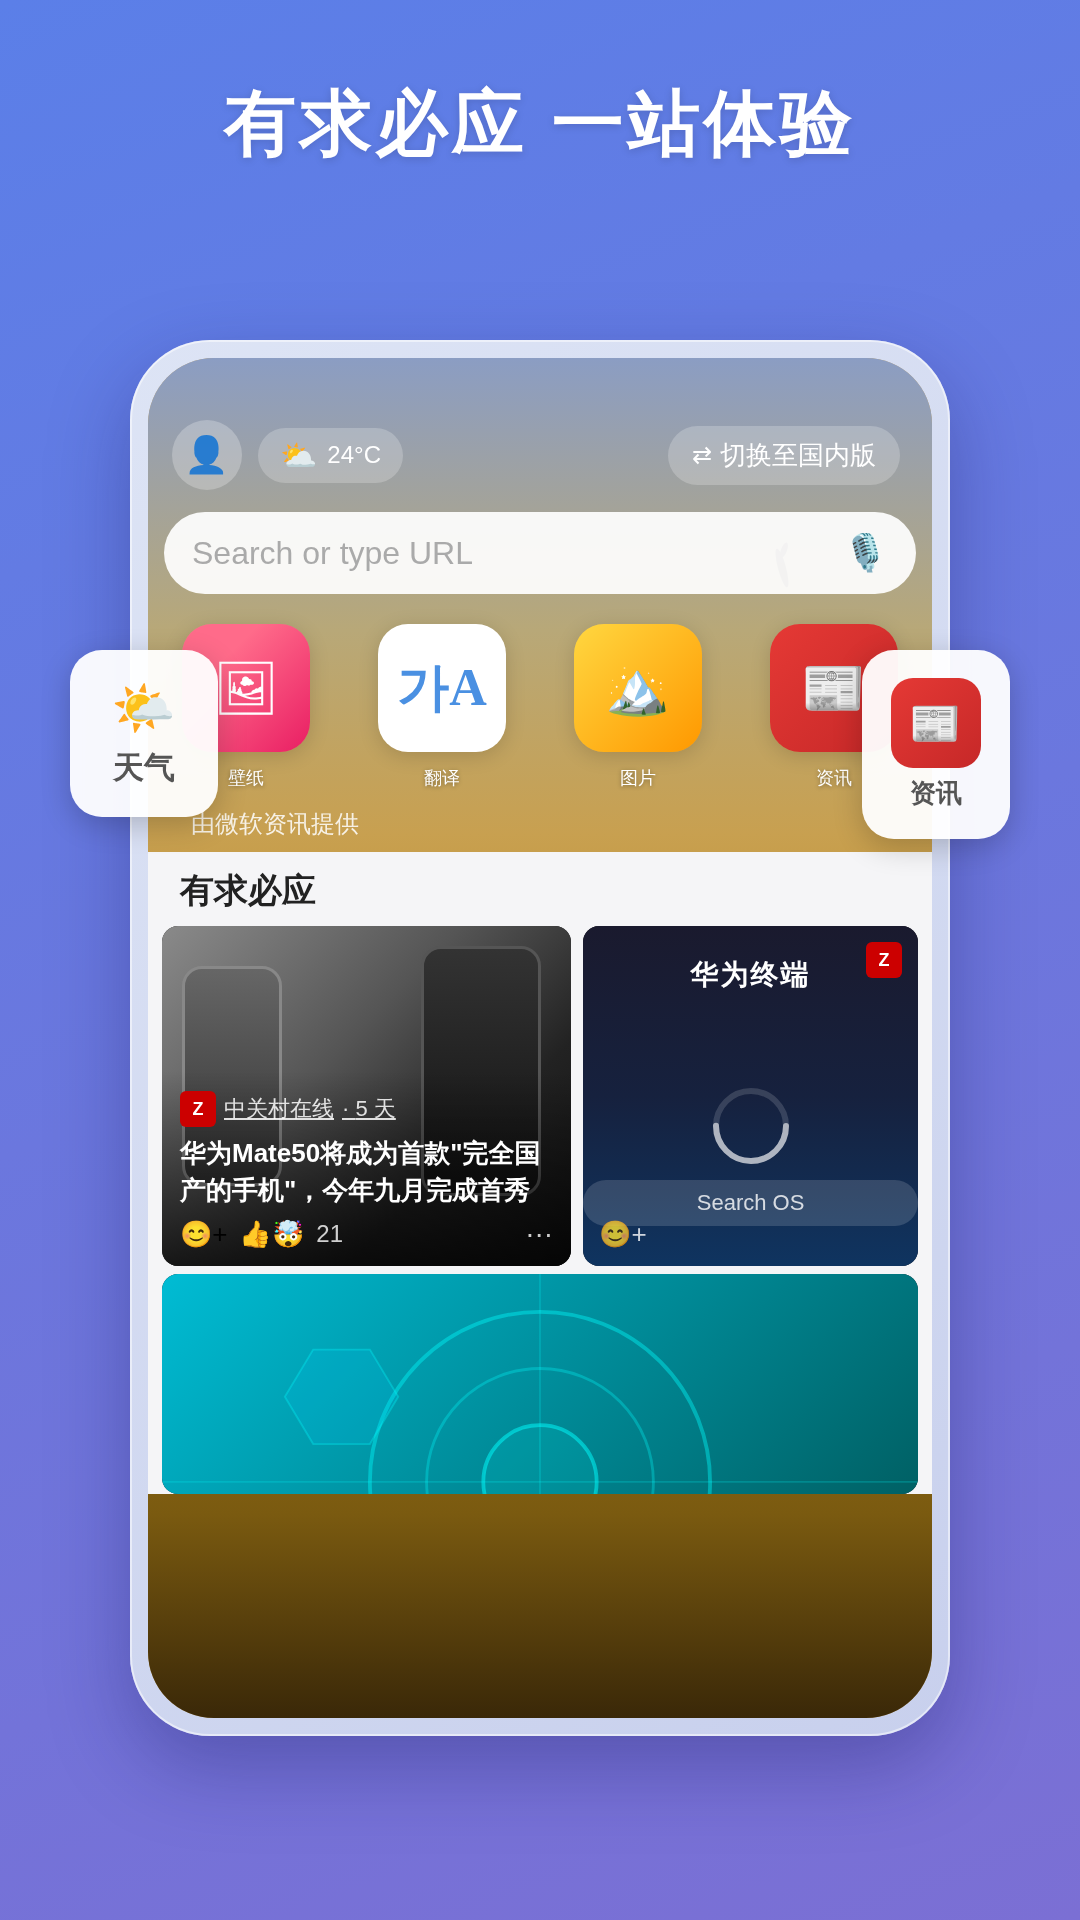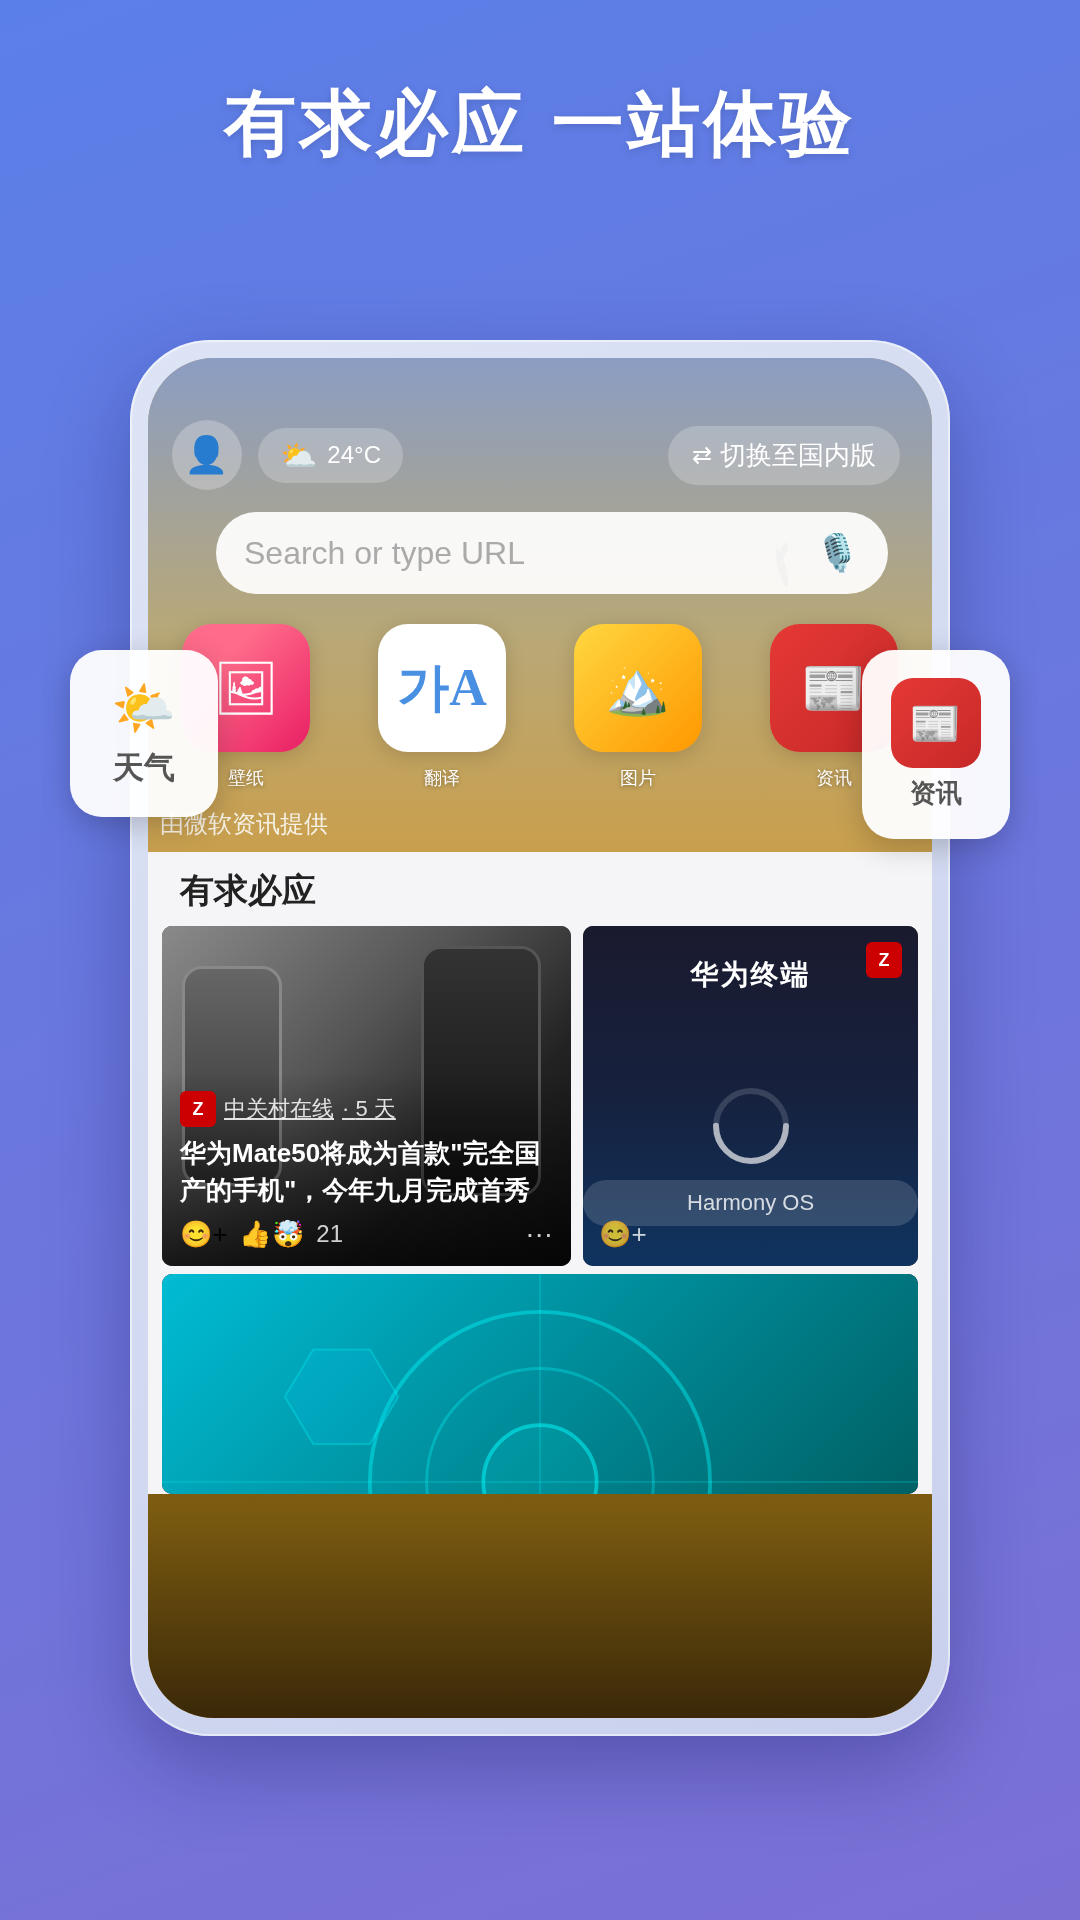--- a/index.html
+++ b/index.html
@@ -139,22 +139,21 @@
 
     .switch-text {
       font-size: 26px;
       color: #fff;
       font-weight: 500;
       white-space: nowrap;
     }
 
     
     .search-bar-wrap {
-      padding: 10px 44px 20px;
-      margin-left: 24px;
+      padding: 10px 16px 20px;
     }
 
     .search-bar {
       background: rgba(255,255,255,0.92);
       border-radius: 50px;
       display: flex;
       align-items: center;
       padding: 20px 28px;
       gap: 12px;
     }
@@ -206,41 +205,42 @@
       font-weight: 500;
       text-shadow: 0 1px 4px rgba(0,0,0,0.4);
       text-align: center;
     }
 
     
     .source-badge {
       padding: 8px 12px 4px;
       font-size: 24px;
       color: rgba(255,255,255,0.85);
+      margin-left: 31px;
     }
 
     
     .section-title {
       padding: 16px 32px 12px;
       font-size: 34px;
       font-weight: 700;
       color: #222;
     }
 
     
     .news-row {
       display: flex;
       gap: 0;
       padding: 0 8px;
       margin-bottom: 8px;
     }
 
     .news-card {
       flex: 1;
-      border-radius: 10px;
+      border-radius: 16px;
       overflow: hidden;
       margin: 0 6px;
       background: #222;
       position: relative;
     }
 
     
     .card1-bg {
       width: 100%;
       height: 340px;
@@ -567,21 +567,21 @@
                 </div>
               </div>
             </div>
 
             <div class="news-card" style="flex:0.9;">
               <div class="card2-bg">
                 <div style="position:absolute;top:30px;left:0;right:0;text-align:center;">
                   <div class="huawei-logo-text">华为终端</div>
                 </div>
                 <div style="position:absolute;bottom:40px;left:0;right:0;text-align:center;">
-                  <div class="harmony-os-badge">Harmony OS</div>
+                  <div class="harmony-os-badge">Search OS</div>
                 </div>
 
                 <svg style="position:absolute;bottom:100px;left:50%;transform:translateX(-50%);" width="80" height="80" viewBox="0 0 80 80">
                   <circle cx="40" cy="40" r="35" fill="none" stroke="rgba(255,255,255,0.15)" stroke-width="6"></circle>
                   <circle cx="40" cy="40" r="35" fill="none" stroke="rgba(255,255,255,0.6)" stroke-width="6" stroke-dasharray="110 110" stroke-linecap="round"></circle>
                 </svg>
               </div>
               <div style="position:absolute;top:16px;right:16px;">
                 <div class="source-logo">Z</div>
               </div>

